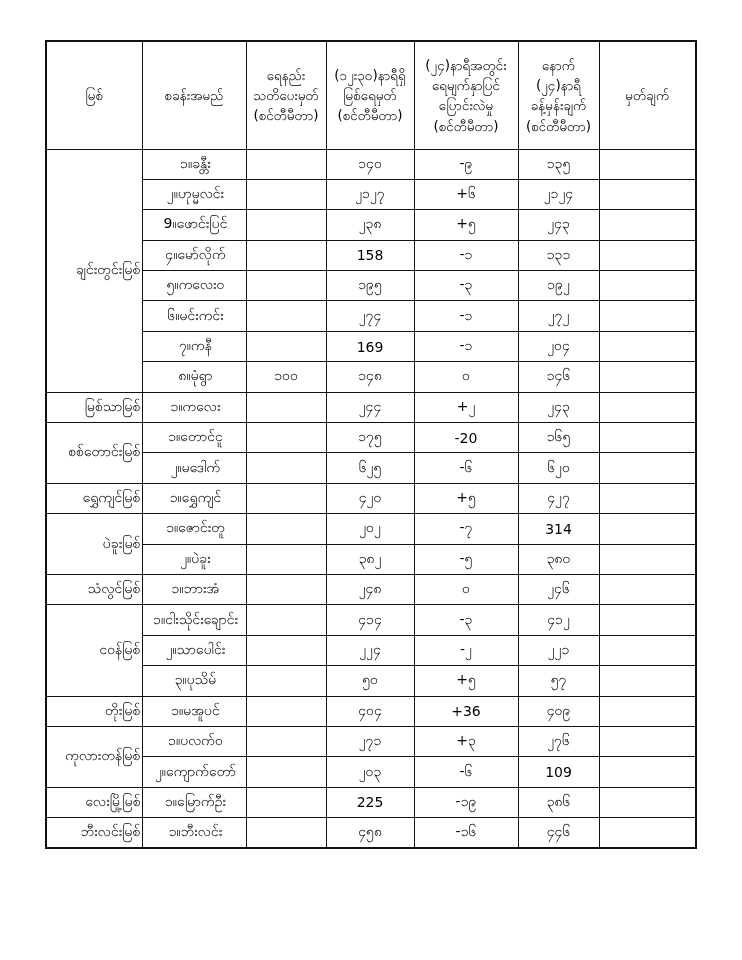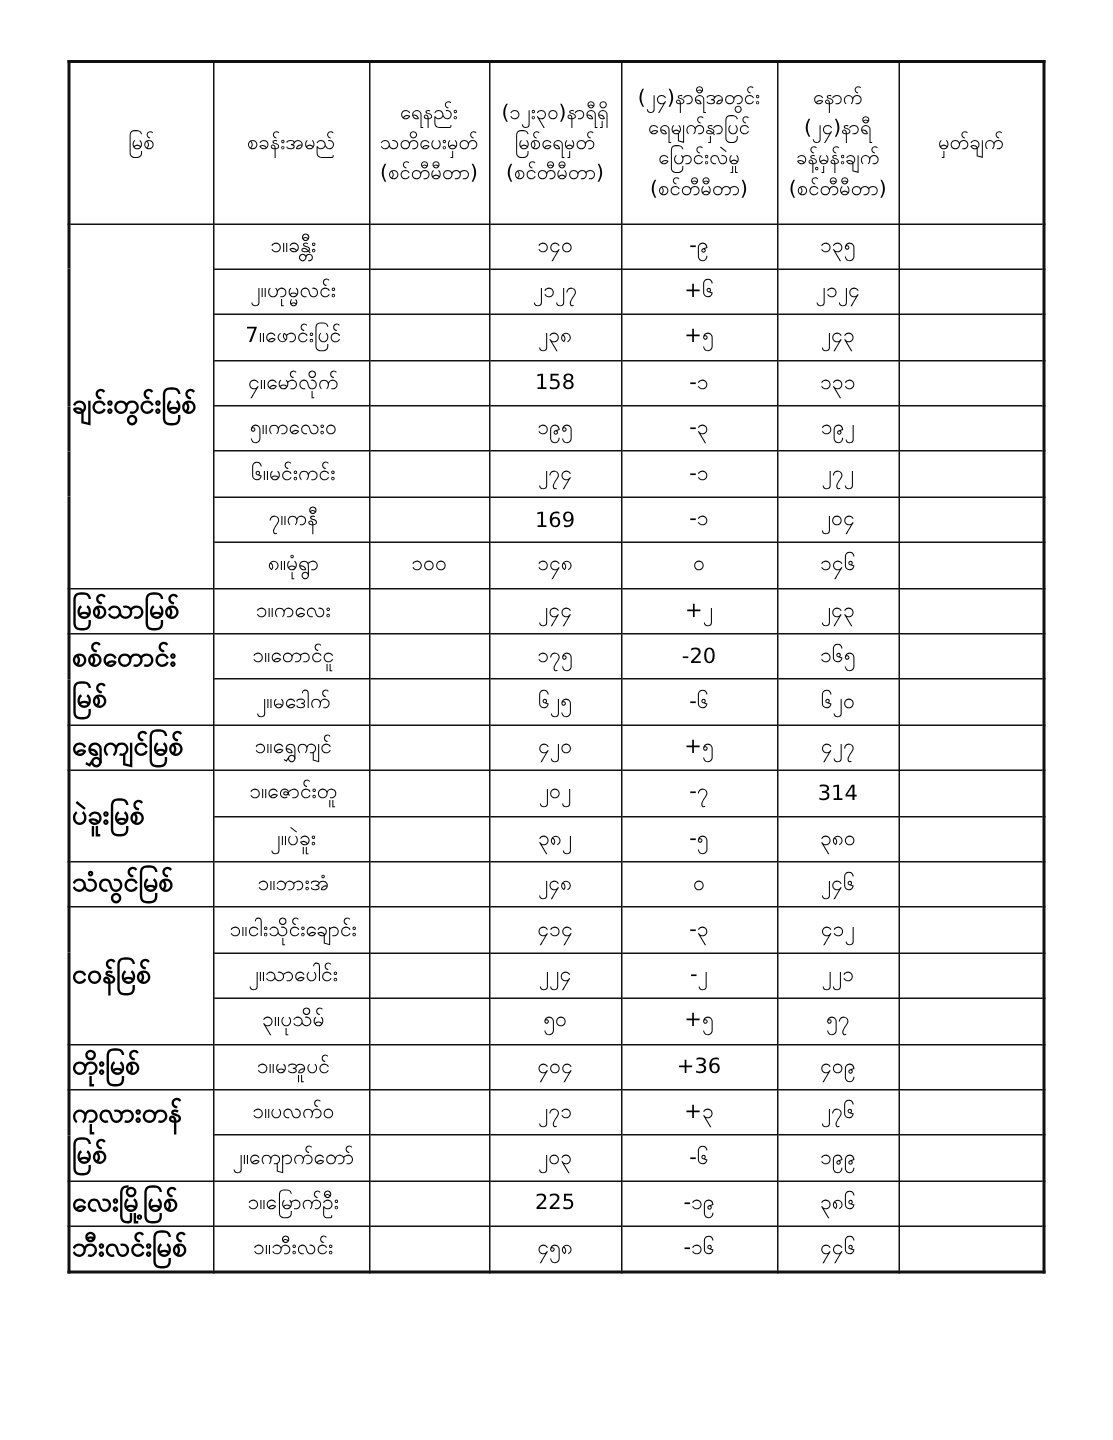--- a/index.html
+++ b/index.html
@@ -19,21 +19,21 @@
     overflow:hidden;
   }
   thead tr{height:108px;}
   tbody tr{height:30.4px;}
   th{
     font-weight:normal;font-size:13.5px;line-height:1.5;
     text-align:center;vertical-align:middle;
     white-space:pre-line;padding:1px 2px;
   }
   td{font-size:14px;vertical-align:middle;padding:0 3px;}
-  td.river{font-weight:bold;text-align:left;font-size:18px;padding:0 1px;}
+  td.river{font-weight:normal;text-align:right;font-size:14px;padding:0 1px;}
   td.station{text-align:center;padding-left:6px;white-space:nowrap;}
   td.num{text-align:center;}
 </style>
 </head>
 <body>
 
 <div class="sheet">
   <table class="wl">
     <colgroup>
       <col style="width:96px">
@@ -77,21 +77,21 @@
         </tr>
         <tr>
           <td class="station">၂။ဟုမ္မလင်း</td>
           <td class="num"></td>
           <td class="num">၂၁၂၇</td>
           <td class="num">+၆</td>
           <td class="num">၂၁၂၄</td>
           <td class="num"></td>
         </tr>
         <tr>
-          <td class="station">7။ဖောင်းပြင်</td>
+          <td class="station">9။ဖောင်းပြင်</td>
           <td class="num"></td>
           <td class="num">၂၃၈</td>
           <td class="num">+၅</td>
           <td class="num">၂၄၃</td>
           <td class="num"></td>
         </tr>
         <tr>
           <td class="station">၄။မော်လိုက်</td>
           <td class="num"></td>
           <td class="num">158</td>
@@ -233,21 +233,21 @@
           <td class="num">၂၇၁</td>
           <td class="num">+၃</td>
           <td class="num">၂၇၆</td>
           <td class="num"></td>
         </tr>
         <tr>
           <td class="station">၂။ကျောက်တော်</td>
           <td class="num"></td>
           <td class="num">၂၀၃</td>
           <td class="num">-၆</td>
-          <td class="num">၁၉၉</td>
+          <td class="num">109</td>
           <td class="num"></td>
         </tr>
         <tr>
           <td class="river" rowspan="1">လေးမြို့မြစ်</td>
           <td class="station">၁။မြောက်ဦး</td>
           <td class="num"></td>
           <td class="num">225</td>
           <td class="num">-၁၉</td>
           <td class="num">၃၈၆</td>
           <td class="num"></td>

